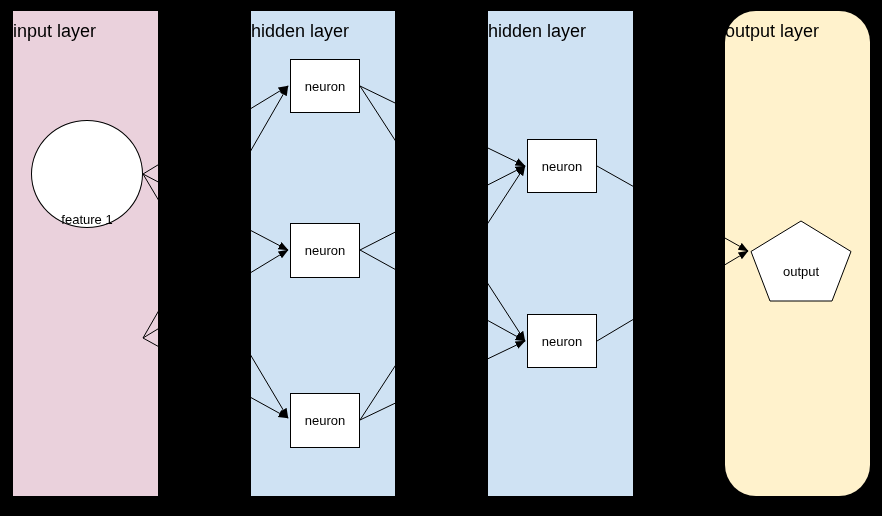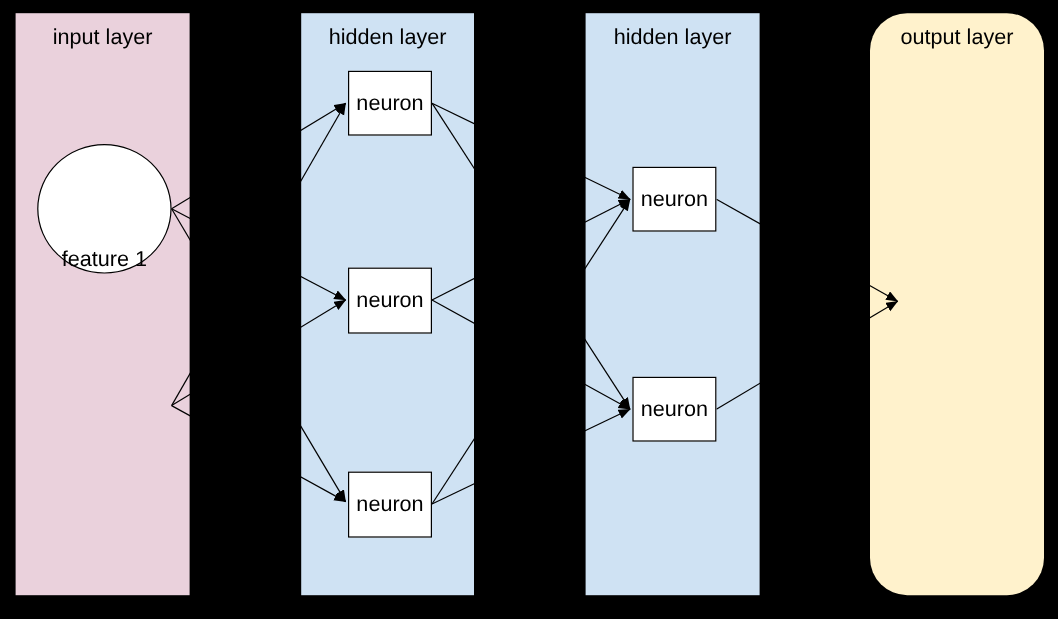--- a/index.html
+++ b/index.html
@@ -10,41 +10,41 @@
     background: #000000;
     font-family: "Liberation Sans", sans-serif;
     overflow: hidden;
   }
   .panel {
     position: absolute;
     top: 0; left: 0;
   }
   .panel-title {
     width: 100%;
-    text-align: center;
+    text-align: left;
     padding-top: 10px;
     font-size: 18px;
     color: #000000;
   }
   #edge-layer {
     position: absolute;
     left: 0; top: 0;
     width: 882px; height: 516px;
     z-index: 2;
   }
   .node {
     position: absolute;
     z-index: 3;
     display: flex;
     align-items: center;
     justify-content: center;
     background: #ffffff;
     border: 1px solid #000000;
     box-sizing: border-box;
-    font-size: 18px;
+    font-size: 13px;
     color: #000000;
   }
   .node.ellipse { border-radius: 50%; }
   .node.pentagon {
     background: transparent;
     border: none;
   }
   .node.pentagon svg {
     position: absolute;
     left: 0; top: 0;
@@ -107,14 +107,20 @@
   </div>
   <div class="node rect" style="left: 290px; top: 393px; width: 70px; height: 55px;">
     <span class="node-label">neuron</span>
   </div>
   <div class="node rect" style="left: 527px; top: 139px; width: 70px; height: 54px;">
     <span class="node-label">neuron</span>
   </div>
   <div class="node rect" style="left: 527px; top: 314px; width: 70px; height: 54px;">
     <span class="node-label">neuron</span>
   </div>
+  <div class="node pentagon" style="left: 750px; top: 220px; width: 102px; height: 82px;">
+    <svg viewBox="0 0 102 82">
+      <polygon points="51,1 101,31.5 82,81 20,81 1,31.5" fill="#ffffff" stroke="#000000" stroke-width="1"></polygon>
+    </svg>
+    <span class="node-label">output</span>
+  </div>
 
 </div>
 
 </body></html>

